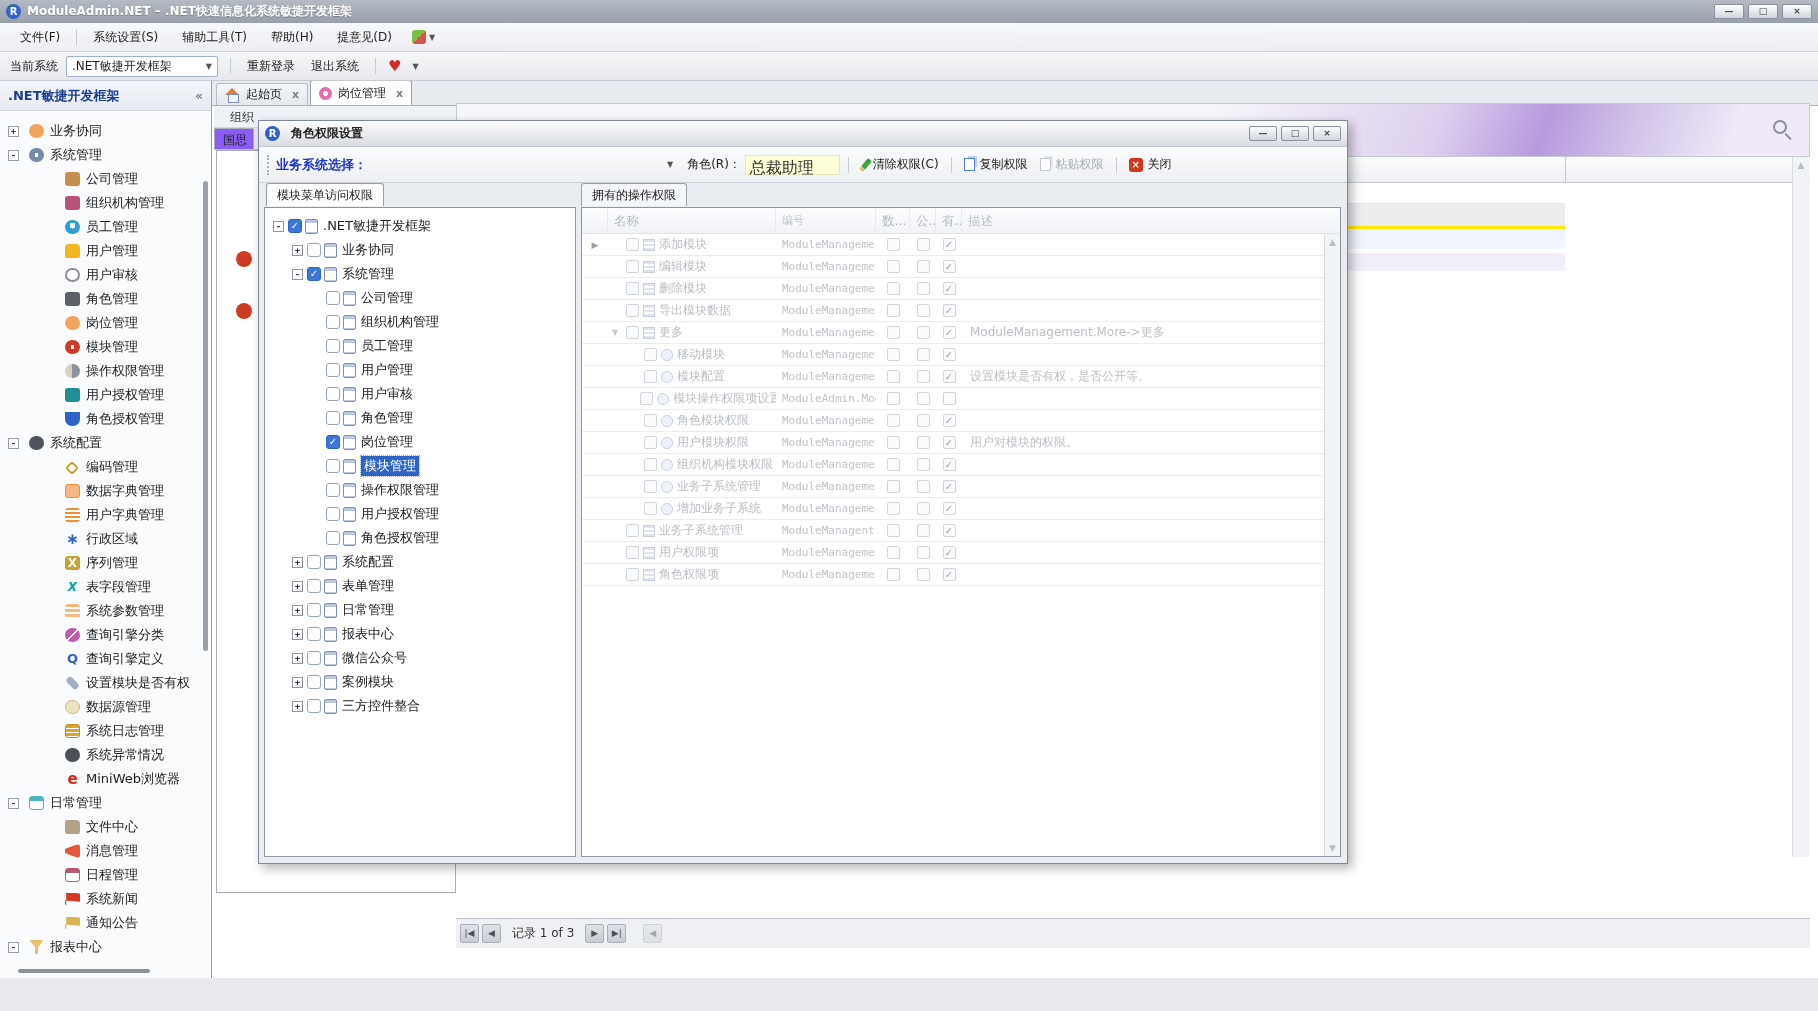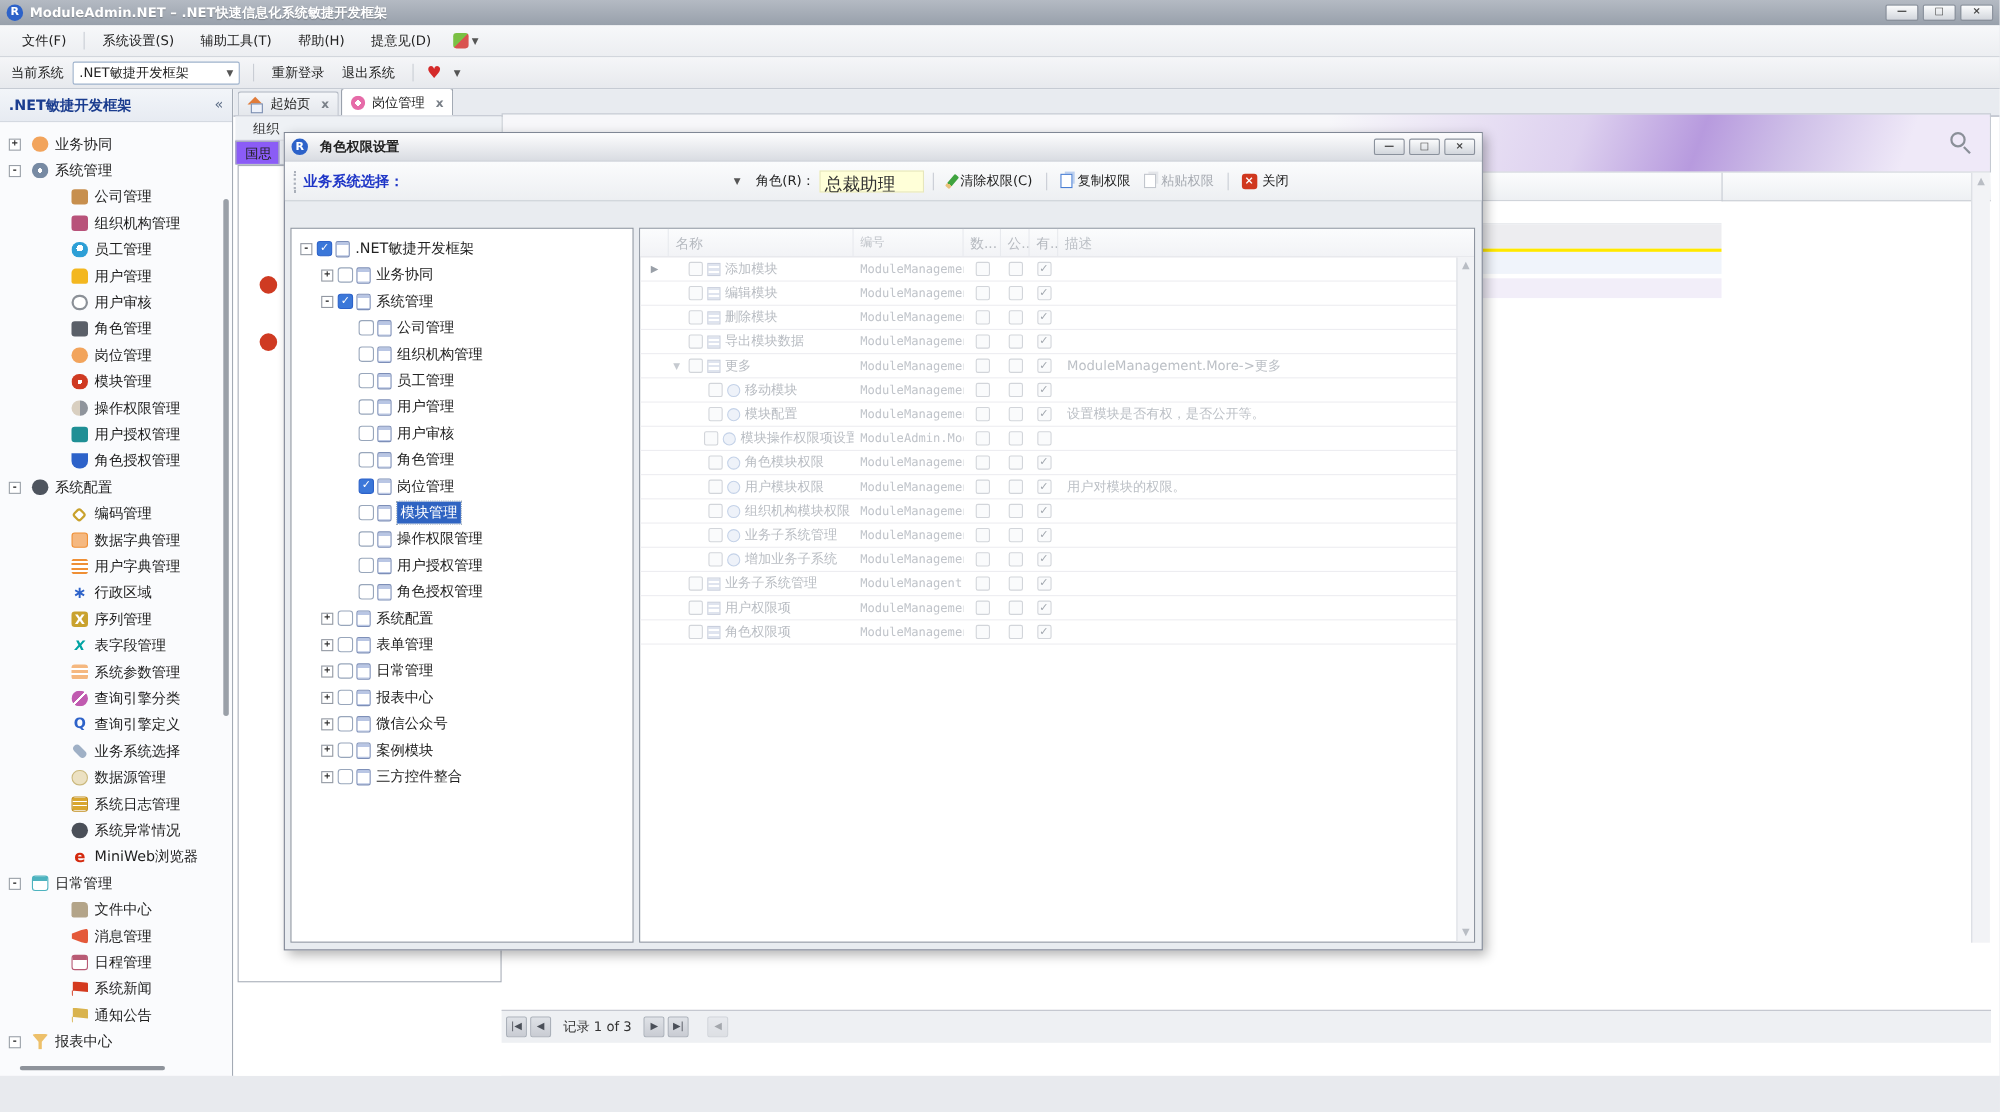--- a/index.html
+++ b/index.html
@@ -371,21 +371,21 @@
 
         <div class="strow l2" data-interactable="true">
           <span class="sexp" data-interactable="true"></span>
           <span class="tico ic-qdef" data-interactable="false"></span>
           <span data-interactable="false">查询引擎定义</span>
         </div>
 
         <div class="strow l2" data-interactable="true">
           <span class="sexp" data-interactable="true"></span>
           <span class="tico ic-dbconn" data-interactable="false"></span>
-          <span data-interactable="false">业务系统选择</span>
+          <span data-interactable="false">设置模块是否有权</span>
         </div>
 
         <div class="strow l2" data-interactable="true">
           <span class="sexp" data-interactable="true"></span>
           <span class="tico ic-datasrc" data-interactable="false"></span>
           <span data-interactable="false">数据源管理</span>
         </div>
 
         <div class="strow l2" data-interactable="true">
           <span class="sexp" data-interactable="true"></span>
@@ -530,20 +530,24 @@
         <span class="copy-ico pale" data-interactable="false"></span>
         <span data-interactable="false">粘贴权限</span>
       </span>
       <span class="vsep" style="margin:0 6px" data-interactable="false"></span>
       <span class="dtb-btn" data-interactable="true">
         <span class="closex-ico" data-interactable="false">×</span>
         <span data-interactable="false">关闭</span>
       </span>
     </div>
 
+    <div class="dlg-tabs" data-interactable="false">
+      <span class="dtab t-left" data-interactable="true">模块菜单访问权限</span>
+      <span class="dtab t-right" data-interactable="true">拥有的操作权限</span>
+    </div>
 
     <div class="dtree-panel" data-interactable="false">
 
         <div class="dtrow l0 chk" data-interactable="true">
           <span class="dexp" data-interactable="true">-</span>
           <span class="dcb" data-interactable="true"></span>
           <span class="dico" data-interactable="false"></span>
           <span class="dlabel" data-interactable="false">.NET敏捷开发框架</span>
         </div>
 

